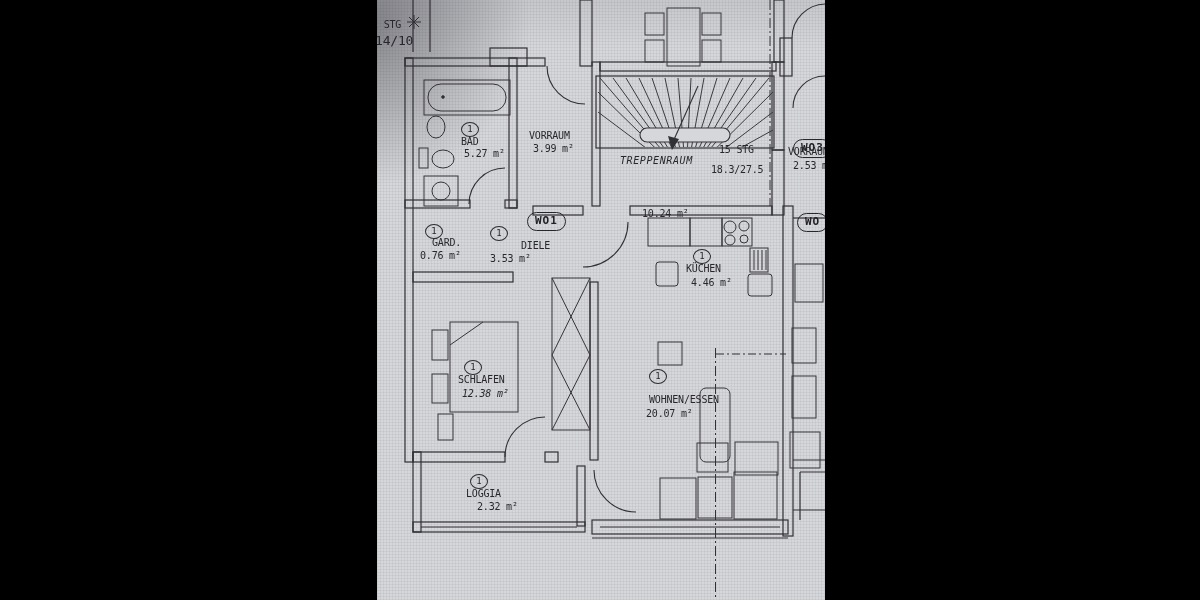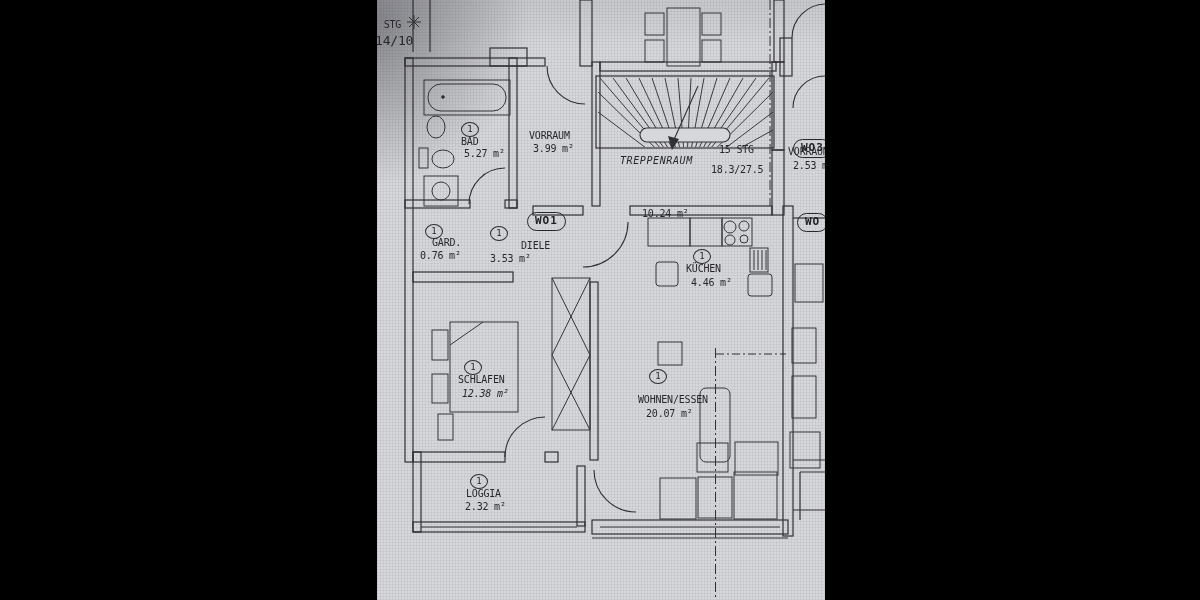--- a/index.html
+++ b/index.html
@@ -208,20 +208,20 @@
 
     <div class="circ" style="left:316px;top:249px;">1</div>
     <div class="lbl" style="left:309px;top:263px;">KÜCHEN</div>
     <div class="lbl" style="left:314px;top:277px;">4.46 m²</div>
 
     <div class="circ" style="left:87px;top:360px;">1</div>
     <div class="lbl" style="left:81px;top:374px;">SCHLAFEN</div>
     <div class="lbl" style="left:85px;top:388px;font-style:italic;">12.38 m²</div>
 
     <div class="circ" style="left:272px;top:369px;">1</div>
-    <div class="lbl" style="left:261px;top:394px;text-align:center;">WOHNEN/ESSEN</div>
+    <div class="lbl" style="left:272px;top:394px;text-align:center;">WOHNEN/ESSEN</div>
     <div class="lbl" style="left:269px;top:408px;">20.07 m²</div>
 
     <div class="circ" style="left:93px;top:474px;">1</div>
     <div class="lbl" style="left:89px;top:488px;">LOGGIA</div>
-    <div class="lbl" style="left:88px;top:501px;">2.32 m²</div>
+    <div class="lbl" style="left:100px;top:501px;">2.32 m²</div>
   </div>
 </div>
 
 </body></html>

